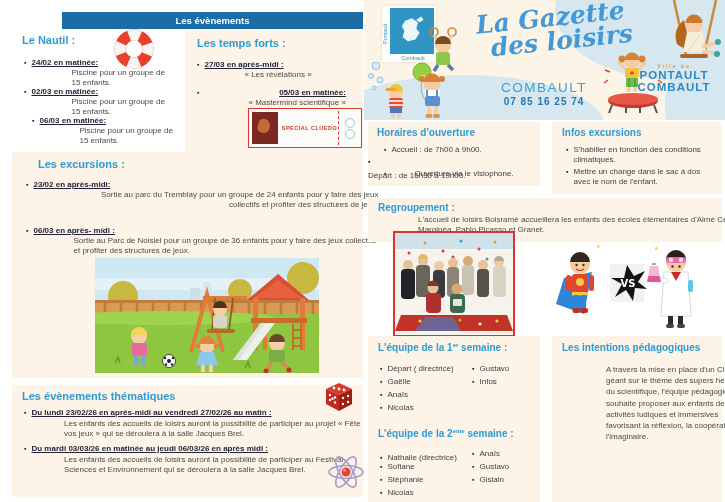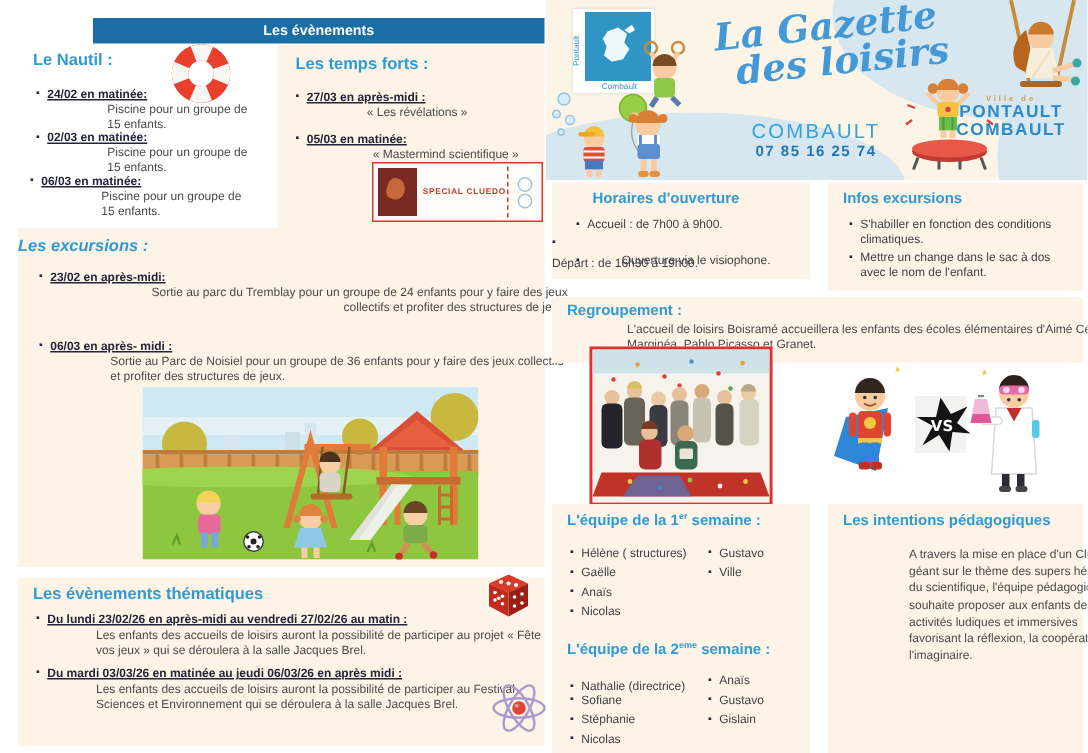--- a/index.html
+++ b/index.html
@@ -69,57 +69,57 @@
       <div class="desc">Piscine pour un groupe de 15 enfants.</div>
     </div>
 </div>
 <div class="bullet" style="left:24px;top:87px;width:150px;">
   <span class="bmark">▪</span>
   <div>
       <div class="date">02/03 en matinée:</div>
       <div class="desc">Piscine pour un groupe de 15 enfants.</div>
     </div>
 </div>
-<div class="bullet" style="left:20px;top:116px;width:150px;">
+<div class="bullet" style="left:32px;top:116px;width:150px;">
   <span class="bmark">▪</span>
   <div>
       <div class="date">06/03 en matinée:</div>
       <div class="desc">Piscine pour un groupe de 15 enfants.</div>
     </div>
 </div>
 
 <div class="box" style="left:185px;top:30px;width:178px;height:130px;">
   <div class="sec-title" style="position:absolute;left:12px;top:7px;">Les temps forts :</div>
   <div class="bullet" style="left:12px;top:30px;width:160px;">
     <span class="bmark">▪</span>
     <div>
         <div class="date">27/03 en après-midi :</div>
         <div class="desc">« Les révélations »</div>
       </div>
   </div>
-  <div class="bullet" style="left:12px;top:58px;width:160px;">
+  <div class="bullet" style="left:12px;top:58px;width:160px;text-align:right;">
     <span class="bmark">▪</span>
     <div>
         <div class="date">05/03 en matinée:</div>
         <div class="desc" style="margin-left:4px;">« Mastermind scientifique »</div>
       </div>
   </div>
   <div class="ticket">
     <div class="t-img"></div>
     <div class="t-mid">SPECIAL CLUEDO</div>
     <div class="t-div"></div>
     <div class="t-right">
         <div class="t-ring"></div>
         <div class="t-ring"></div>
       </div>
   </div>
 </div>
 
 <div class="box" style="left:12px;top:152px;width:351px;height:226px;">
-  <div class="sec-title" style="position:absolute;left:0;top:6px;font-style:italic;">Les excursions :</div>
+  <div class="sec-title" style="position:absolute;left:26px;top:6px;">Les excursions :</div>
   <div class="bullet" style="left:14px;top:28px;width:320px;">
     <span class="bmark">▪</span>
     <div>
         <div class="date">23/02 en après-midi:</div>
         <div class="desc" style="width:305px;text-align:right;">Sortie au parc du Tremblay pour un groupe de 24 enfants pour y faire des jeux collectifs et profiter des structures de jeux.</div>
       </div>
   </div>
   <div class="bullet" style="left:14px;top:74px;width:320px;">
     <span class="bmark">▪</span>
     <div>
@@ -335,21 +335,21 @@
   </svg>
 
   <div class="city">
     <div class="small">Ville de</div>
     <div class="big">PONTAULT</div>
     <div class="big">COMBAULT</div>
   </div>
 </div>
 
 <div class="box" style="left:368px;top:122px;width:172px;height:64px;">
-  <div class="sec-title-sm" style="position:absolute;left:27px;top:5px;">Horaires d'ouverture</div>
+  <div class="sec-title-sm" style="position:absolute;left:9px;top:5px;">Horaires d'ouverture</div>
   <div class="mini" style="left:16px;top:23px;width:150px;">
       <span class="bmark">▪</span>
       <span>Accueil : de 7h00 à 9h00.</span>
     </div>
   <div class="mini" style="left:0;top:35px;width:150px;flex-direction:column;">
       <span class="bmark">▪</span>
       <span>Départ : de 16h30 à 19h00.</span>
     </div>
   <div class="mini" style="left:16px;top:47px;width:150px;gap:28px;">
       <span class="bmark">▪</span>
@@ -468,41 +468,41 @@
   <rect x="128" y="86" width="8" height="4" rx="2" fill="#444"></rect>
     <rect x="139" y="86" width="8" height="4" rx="2" fill="#444"></rect>
 </svg>
 
 <div class="box" style="left:368px;top:336px;width:172px;height:166px;">
   <div class="sec-title-sm" style="position:absolute;left:10px;top:6px;">
     <span>L'équipe de la 1</span><sup>er</sup><span> semaine :</span>
   </div>
   <div class="mini" style="left:12px;top:28px;">
       <span class="bmark">▪</span>
-      <span>Hélène ( structures)</span>
+      <span>Départ ( directrice)</span>
     </div>
   <div class="mini" style="left:12px;top:41px;">
       <span class="bmark">▪</span>
       <span>Gaëlle</span>
     </div>
   <div class="mini" style="left:12px;top:54px;">
       <span class="bmark">▪</span>
       <span>Anaïs</span>
     </div>
   <div class="mini" style="left:12px;top:67px;">
       <span class="bmark">▪</span>
       <span>Nicolas</span>
     </div>
   <div class="mini" style="left:104px;top:28px;">
       <span class="bmark">▪</span>
       <span>Gustavo</span>
     </div>
   <div class="mini" style="left:104px;top:41px;">
       <span class="bmark">▪</span>
-      <span>Ville</span>
+      <span>Infos</span>
     </div>
 
   <div class="sec-title-sm" style="position:absolute;left:10px;top:92px;">
     <span>L'équipe de la 2</span><sup>eme</sup><span> semaine :</span>
   </div>
   <div class="mini" style="left:12px;top:117px;">
       <span class="bmark">▪</span>
       <span>Nathalie (directrice)</span>
     </div>
   <div class="mini" style="left:12px;top:126px;">

